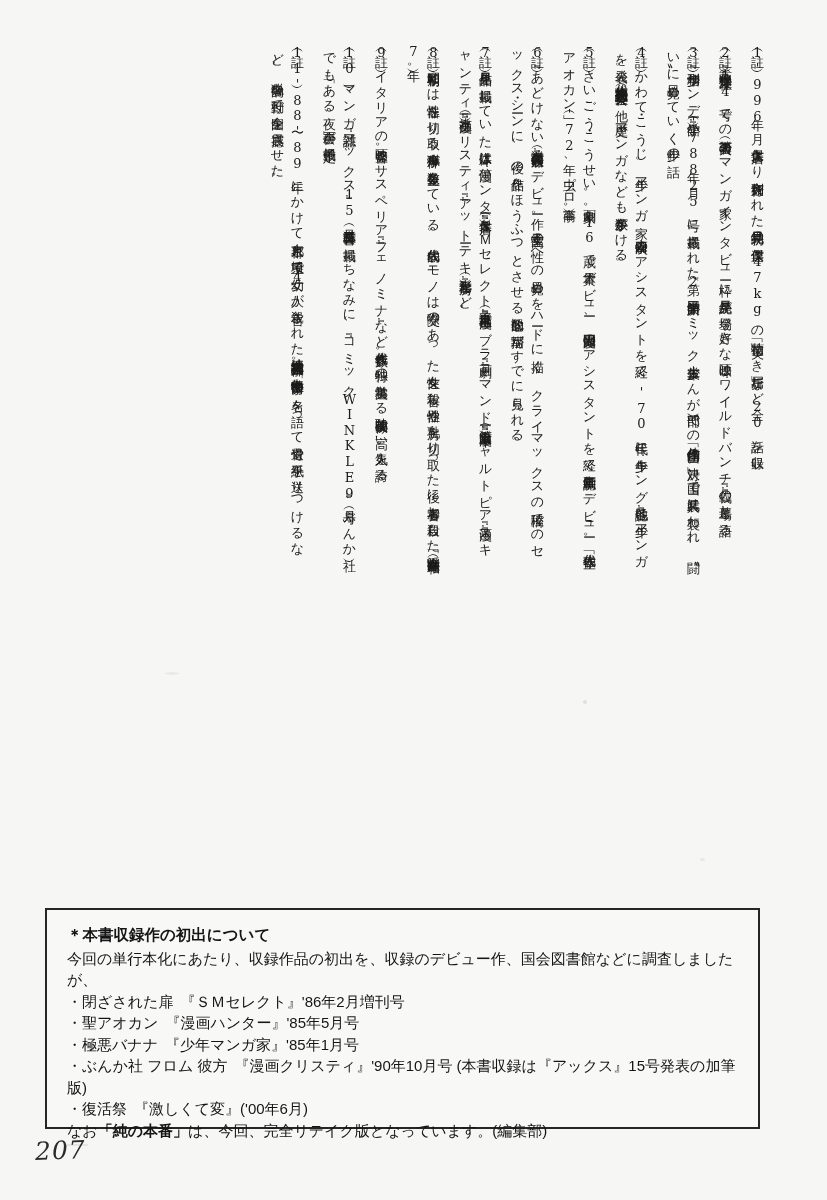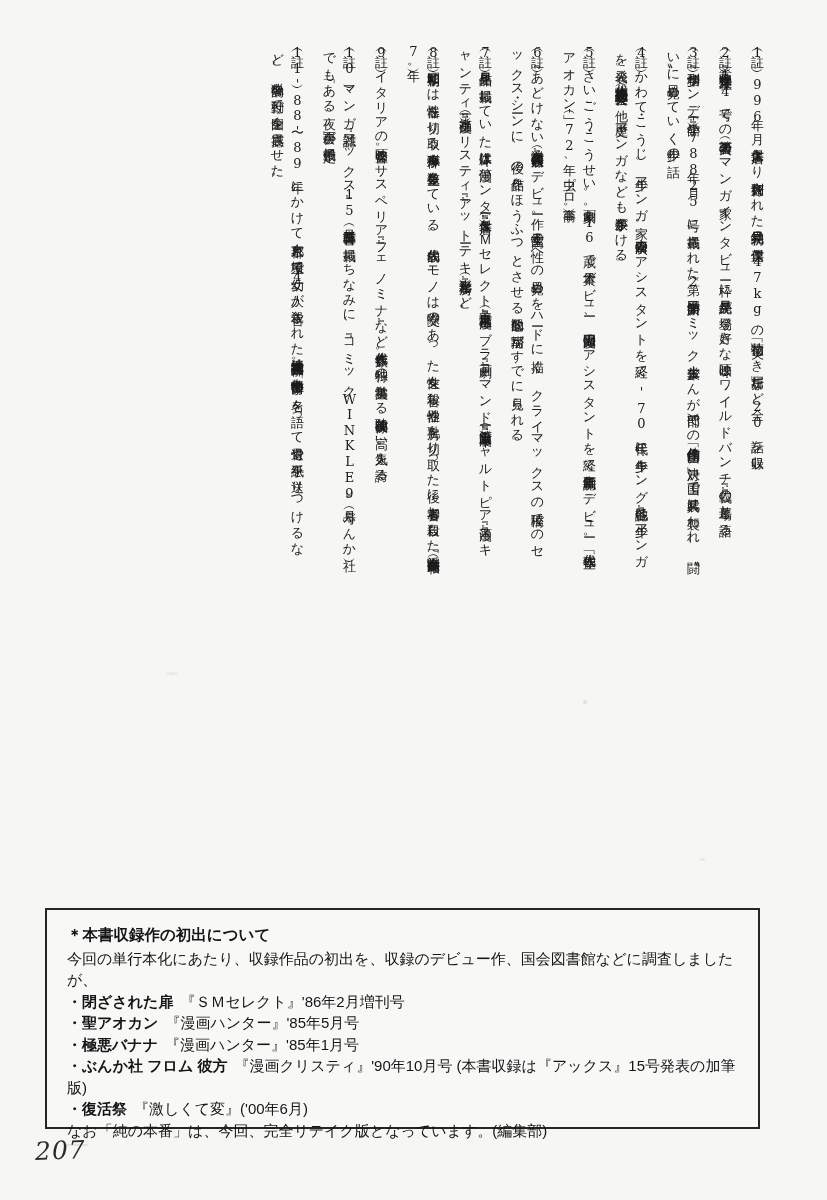--- a/index.html
+++ b/index.html
@@ -28,22 +28,22 @@
     border:2px solid #262624;
     background:rgba(255,255,255,0.25);
     font-family:"Liberation Sans","DejaVu Sans",sans-serif;
     font-size:15px;
     line-height:21.5px;
     color:#151515;
     padding:14px 14px 16px 20px;
   }
   .pub-title{font-weight:700;font-size:15.5px;margin-bottom:2px;}
   .pub-line{}
-  .pub-item .item-title{font-weight:700;margin-right:7px;}
-  .pub-footer .footer-em{font-weight:400;}
+  .pub-item .item-title{font-weight:400;margin-right:7px;}
+  .pub-footer .footer-em{font-weight:700;}
   
   .page-number{
     position:absolute;left:35px;top:1136px;
     font-family:"DejaVu Serif",serif;
     font-style:italic;
     font-size:25px;
     letter-spacing:1px;
     color:#2b2b2b;
     transform:rotate(-2deg);
   }
@@ -70,21 +70,21 @@
   <p class="note"><span class="note-label">（註9）</span><span>イタリアの映画監督。『サスペリア』『フェノミナ』など代表作多数。独特の美学溢れる耽美的映像で高い人気を誇る。</span></p>
   <p class="note"><span class="note-label">（註10）</span><span>マンガ雑誌『アックス』15号（青林工藝舎）に掲載。ちなみに、『コミックWINKLE』9月号（ぶんか社）でも「ある夜、再会」が掲載予定。</span></p>
   <p class="note"><span class="note-label">（註11）</span><span>'88〜'89年にかけて東京都と埼玉県で幼女4人が殺害された連続幼女誘拐殺人事件。中年女性「今田勇子」の名を語って遺骨や手紙を送りつけるなど、猟奇的な行動で全国を震撼させた。</span></p>
 </section>
 
 <section class="pub-box">
   <div class="pub-title">＊本書収録作の初出について</div>
   <div class="pub-line">今回の単行本化にあたり、収録作品の初出を、収録のデビュー作、国会図書館などに調査しましたが、</div>
   <div class="pub-item"><span class="item-title">・閉ざされた扉</span><span>『ＳＭセレクト』'86年2月増刊号</span></div>
   <div class="pub-item"><span class="item-title">・聖アオカン</span><span>『漫画ハンター』'85年5月号</span></div>
-  <div class="pub-item"><span class="item-title">・極悪バナナ</span><span>『漫画ハンター』'85年1月号</span></div>
+  <div class="pub-item"><span class="item-title">・極悪バナナ</span><span>『少年マンガ家』'85年1月号</span></div>
   <div class="pub-item"><span class="item-title">・ぶんか社 フロム 彼方</span><span>『漫画クリスティ』'90年10月号 (本書収録は『アックス』15号発表の加筆版)</span></div>
   <div class="pub-item"><span class="item-title">・復活祭</span><span>『激しくて変』('00年6月)</span></div>
   <div class="pub-footer"><span>なお</span><span class="footer-em">「純の本番」</span><span>は、今回、完全リテイク版となっています。(編集部)</span></div>
 </section>
 
 <div class="page-number">207</div>
 
 <div class="speck s1"></div>
 <div class="speck s2"></div>
 <div class="speck s3"></div>

